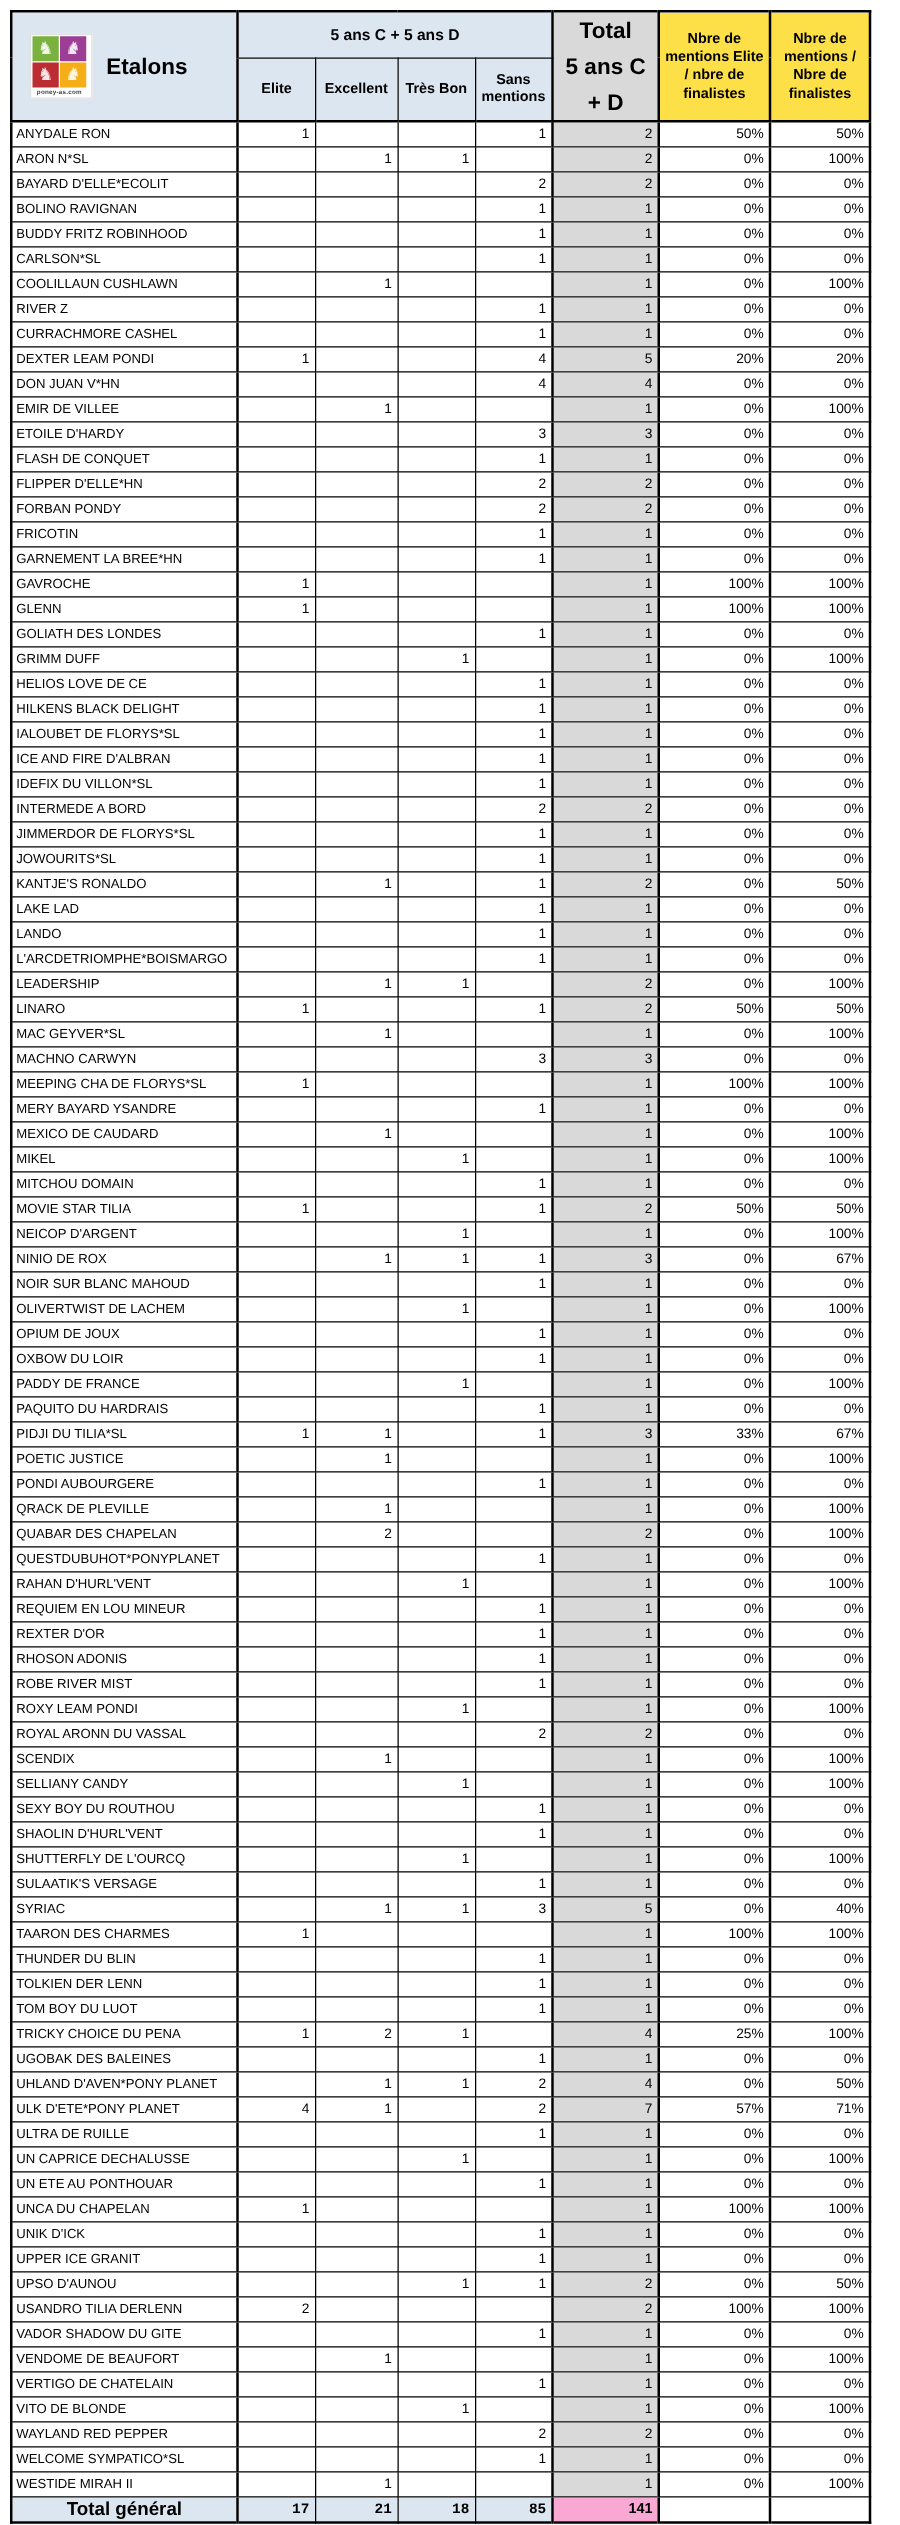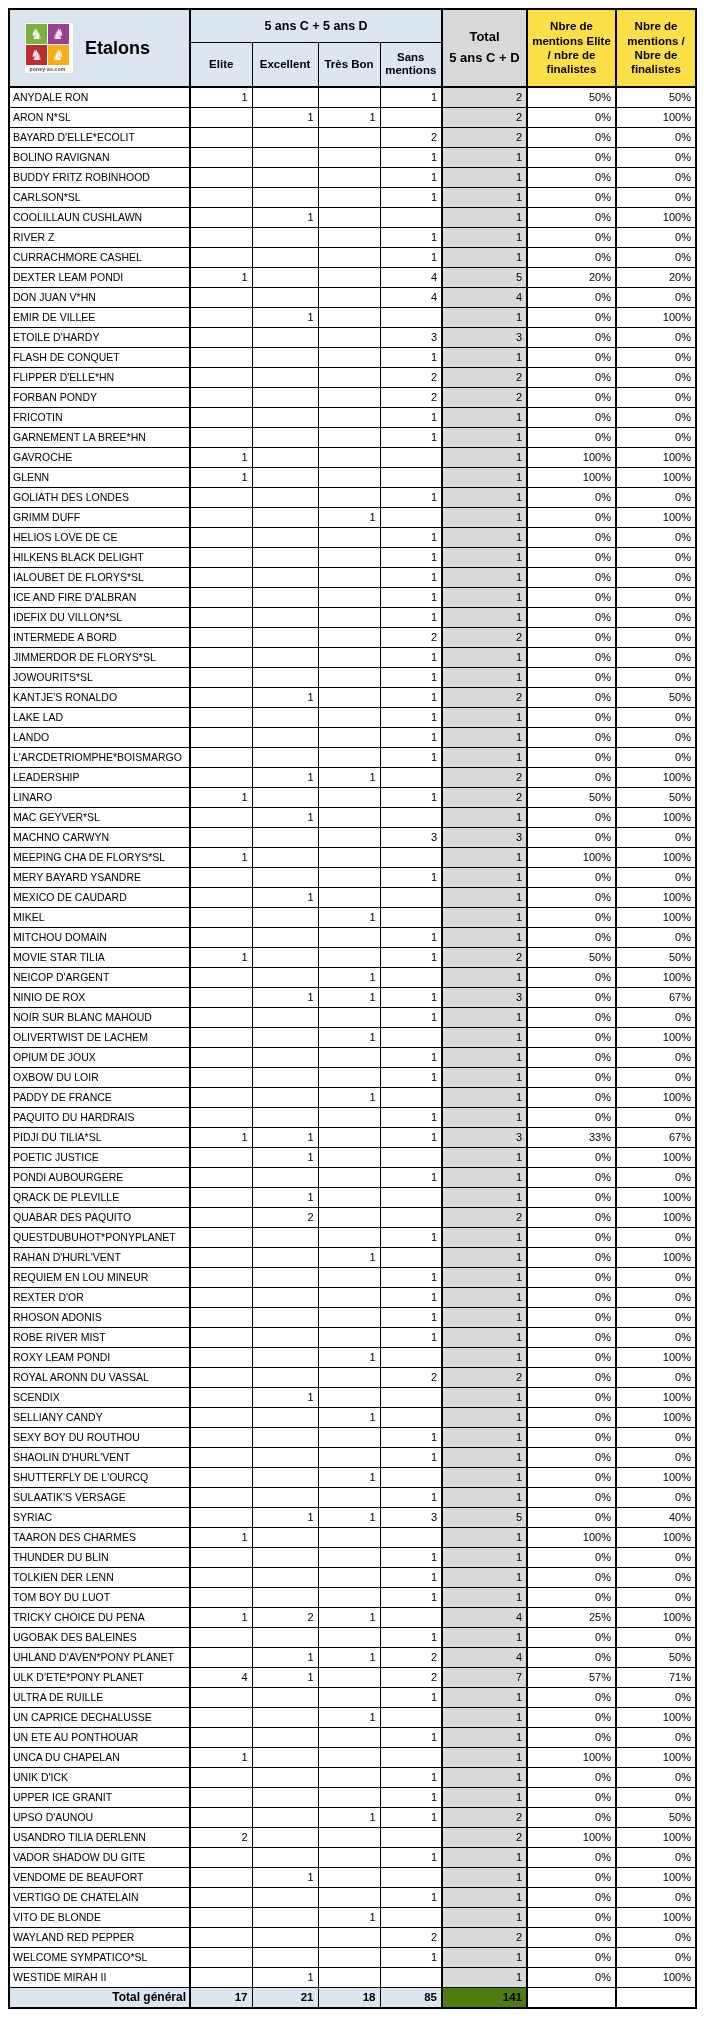--- a/index.html
+++ b/index.html
@@ -22,21 +22,21 @@
   col.w-tb{width:62px} col.w-sans{width:62px} col.w-tot{width:85px}
   col.w-p1{width:89px} col.w-p2{width:80px}
 
   
   thead th { background:#dce6f1; font-weight:bold; text-align:center; vertical-align:middle; }
   tr.h1 { height:33px; }
   tr.h2 { height:45px; }
   .group-h { font-size:12.5px;text-align:center; }
   .sub-h { font-size:11.5px; white-space:normal; line-height:1.15; }
   .name-h { text-align:left; }
-  .total-h { background:#d9d9d9; font-size:13px; white-space:normal; line-height:1.6;margin-top:48px; }
+  .total-h { background:#d9d9d9; font-size:18px; white-space:normal; line-height:1.6;margin-top:48px; }
   .pct-h { background:#fde047; font-size:11.5px; white-space:normal; line-height:1.25; padding:0 4px; }
   .hb2 { border-bottom-width:2px; }
   .bl2 { border-left-width:2px; }
 
   
   .hdr-name { display:flex; align-items:center; gap:11px; padding-left:11px; }
   .logo { width:46px; background:#fff; display:grid;
           grid-template-columns:21px 21px; grid-auto-rows:auto; gap:1px; padding:1px;
           border:1px solid #e0e0e0; }
   .lg { height:20px; display:flex; align-items:center; justify-content:center; }
@@ -48,23 +48,23 @@
 
   
   tbody td { height:19px; font-size:11px; line-height:19px; }
   tbody td.c0 { text-align:left; font-size:10.5px; padding-left:3px; }
   tbody td.c1, tbody td.c2, tbody td.c3, tbody td.c4 { text-align:right; padding-right:4px; }
   tbody td.c5 { text-align:right; padding-right:4px; background:#d9d9d9; }
   tbody td.c6, tbody td.c7 { text-align:right; padding-right:4px; }
 
   
   tfoot td { height:19px; font-size:11.5px; line-height:19px; font-weight:bold; }
-  tfoot td.t0 { background:#dce6f1; text-align:right; font-size:12px; padding-left:3px; }
-  tfoot td.t1, tfoot td.t2, tfoot td.t3, tfoot td.t4 { background:#dce6f1; text-align:right; padding-right:4px; }
-  tfoot td.t5 { background:#4d7c0f; text-align:right; padding-right:4px; }
+  tfoot td.t0 { background:#dce6f1; text-align:center; font-size:15px; padding-left:3px; }
+  tfoot td.t1, tfoot td.t2, tfoot td.t3, tfoot td.t4 { background:#dce6f1; text-align:right; padding-right:4px;font-family:Liberation Mono, monospace; }
+  tfoot td.t5 { background:#f9a8d4; text-align:right; padding-right:4px; }
   tfoot td.t6, tfoot td.t7 { background:#ffffff; }
 </style>
 </head>
 <body>
 
 <div class="wrap">
   <table>
     <colgroup>
       <col class="w-name">
         <col class="w-elite">
@@ -667,21 +667,21 @@
           <td class="c0">QRACK DE PLEVILLE</td>
           <td class="c1 bl2"></td>
           <td class="c2">1</td>
           <td class="c3"></td>
           <td class="c4"></td>
           <td class="c5 bl2">1</td>
           <td class="c6 bl2">0%</td>
           <td class="c7 bl2">100%</td>
         </tr>
         <tr>
-          <td class="c0">QUABAR DES PAQUITO</td>
+          <td class="c0">QUABAR DES CHAPELAN</td>
           <td class="c1 bl2"></td>
           <td class="c2">2</td>
           <td class="c3"></td>
           <td class="c4"></td>
           <td class="c5 bl2">2</td>
           <td class="c6 bl2">0%</td>
           <td class="c7 bl2">100%</td>
         </tr>
         <tr>
           <td class="c0">QUESTDUBUHOT*PONYPLANET</td>

